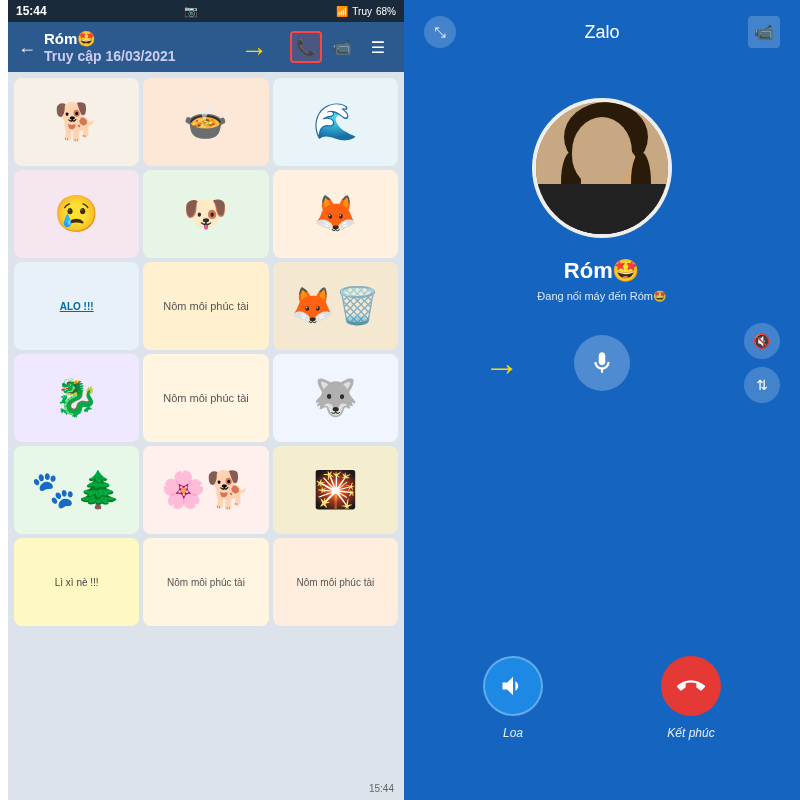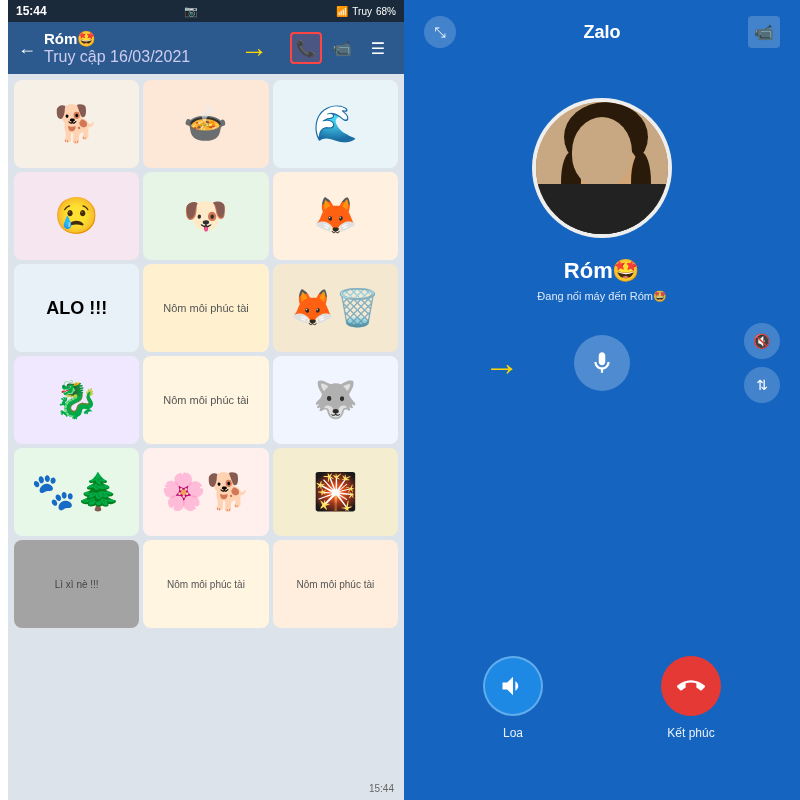--- a/index.html
+++ b/index.html
@@ -44,21 +44,21 @@
     }
 
     .back-btn {
       color: white;
       font-size: 18px;
       cursor: pointer;
     }
 
     .chat-header-info { flex: 1; }
     .chat-header-name { color: white; font-size: 15px; font-weight: 600; }
-    .chat-header-sub { color: #cce; font-size: 16px; }
+    .chat-header-sub { color: #cce; font-size: 14px; font-weight: bold; }
 
     .header-btn {
       width: 32px;
       height: 32px;
       border-radius: 4px;
       display: flex;
       align-items: center;
       justify-content: center;
       color: white;
       cursor: pointer;
@@ -98,21 +98,21 @@
       align-items: center;
       justify-content: center;
       color: white;
       font-size: 14px;
       cursor: pointer;
     }
 
     .call-header-title {
       color: white;
       font-size: 18px;
-      font-weight: 700;
+      font-weight: 400;
     }
 
     .call-header-video {
       width: 32px;
       height: 32px;
       background: rgba(255,255,255,0.2);
       border-radius: 4px;
       display: flex;
       align-items: center;
       justify-content: center;
@@ -238,20 +238,21 @@
       align-items: center;
       padding: 0 20px;
     }
 
     .ctrl-btn {
       display: flex;
       flex-direction: column;
       align-items: center;
       gap: 10px;
       cursor: pointer;
+      font-style: italic;
     }
 
     .ctrl-circle {
       width: 60px;
       height: 60px;
       border-radius: 50%;
       display: flex;
       align-items: center;
       justify-content: center;
       font-size: 24px;
@@ -363,21 +364,21 @@
       <span class="sticker-emoji">😢</span>
     </div>
     <div class="sticker-wrapper s5">
       <span class="sticker-emoji">🐶</span>
     </div>
     <div class="sticker-wrapper s6">
       <span class="sticker-emoji">🦊</span>
     </div>
 
     <div class="sticker-wrapper" style="background:#e8f0f8;">
-      <span style="font-size:18px; font-weight:bold; color:#000000; text-align:center; padding:4px;">ALO !!!</span>
+      <span style="font-size:10px; font-weight:bold; color:#0369a1; text-align:center; padding:4px;text-decoration:underline;">ALO !!!</span>
     </div>
     <div class="sticker-wrapper" style="background:#fff0d0;">
       <span style="font-size:11px; color:#555; text-align:center; padding:4px;">Nôm môi phúc tài</span>
     </div>
     <div class="sticker-wrapper" style="background:#f5e8d0;">
       <span class="sticker-emoji">🦊🗑️</span>
     </div>
 
     <div class="sticker-wrapper" style="background:#f0e8ff;">
       <span class="sticker-emoji">🐉</span>
@@ -392,21 +393,21 @@
     <div class="sticker-wrapper" style="background:#e8f8e8;">
       <span class="sticker-emoji">🐾🌲</span>
     </div>
     <div class="sticker-wrapper" style="background:#fff0ee;">
       <span class="sticker-emoji">🌸🐕</span>
     </div>
     <div class="sticker-wrapper" style="background:#f5edd0;">
       <span class="sticker-emoji">🎇</span>
     </div>
 
-    <div class="sticker-wrapper" style="background:#a3a3a3;">
+    <div class="sticker-wrapper" style="background:#fef9c3;">
       <span style="font-size:10px; color:#444; text-align:center;">Lì xì nè !!!</span>
     </div>
     <div class="sticker-wrapper" style="background:#fff5e0;">
       <span style="font-size:10px; color:#555; text-align:center;">Nôm môi phúc tài</span>
     </div>
     <div class="sticker-wrapper" style="background:#ffeedd;">
       <span style="font-size:10px; color:#555; text-align:center;">Nôm môi phúc tài</span>
     </div>
   </div>
 

